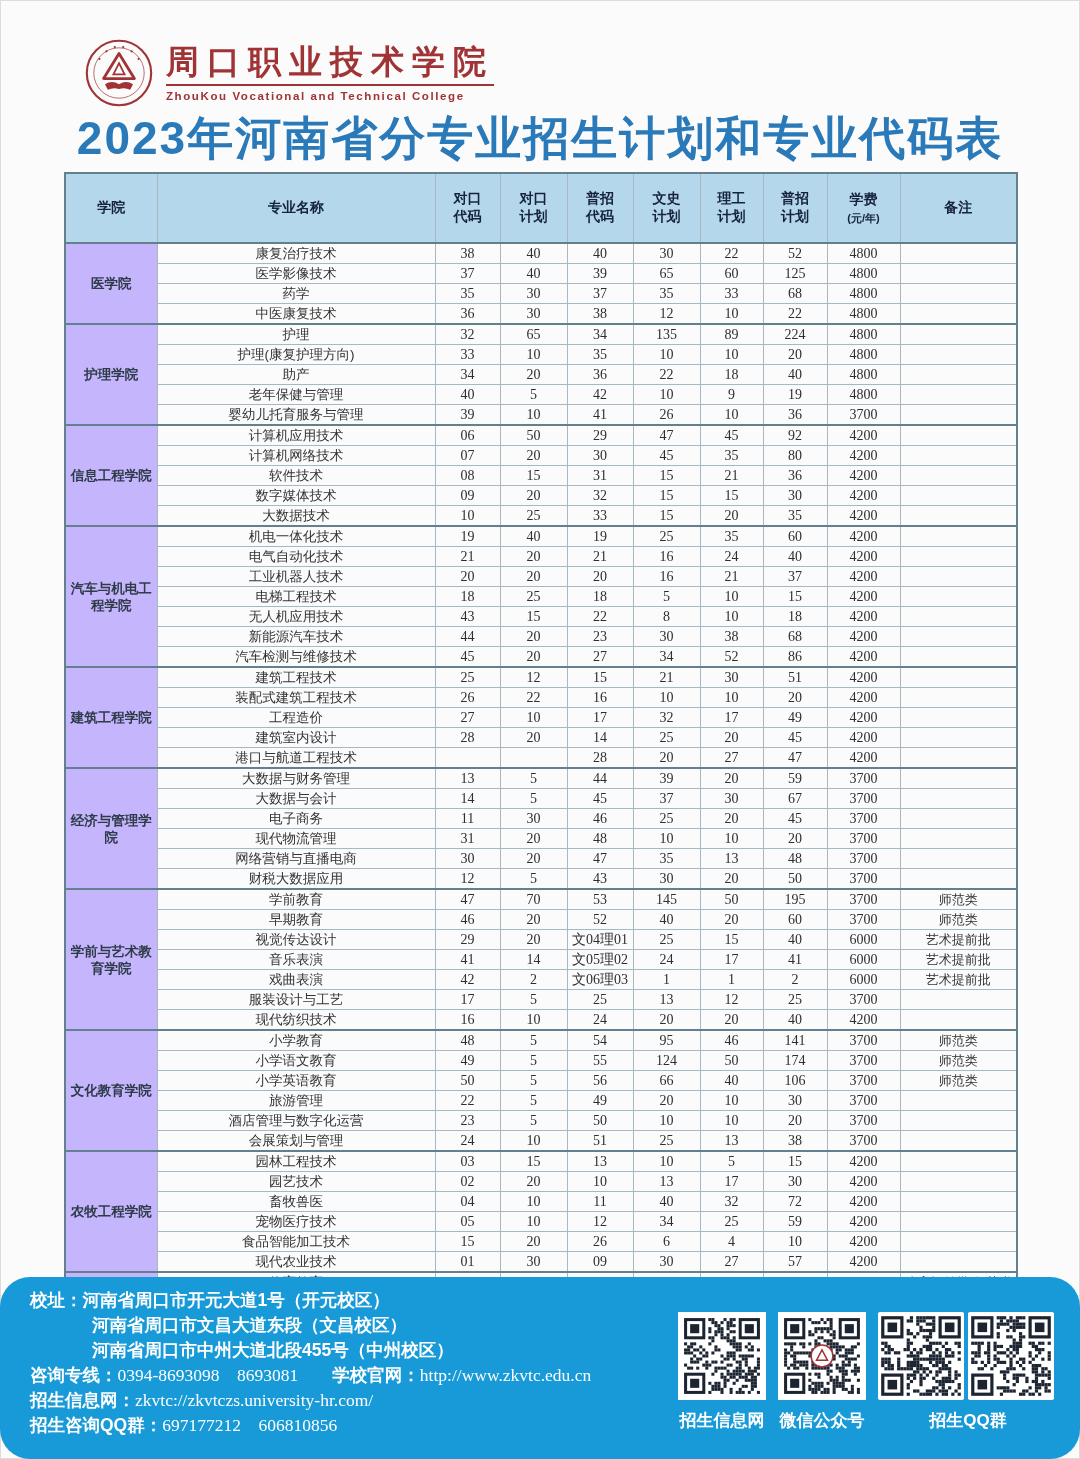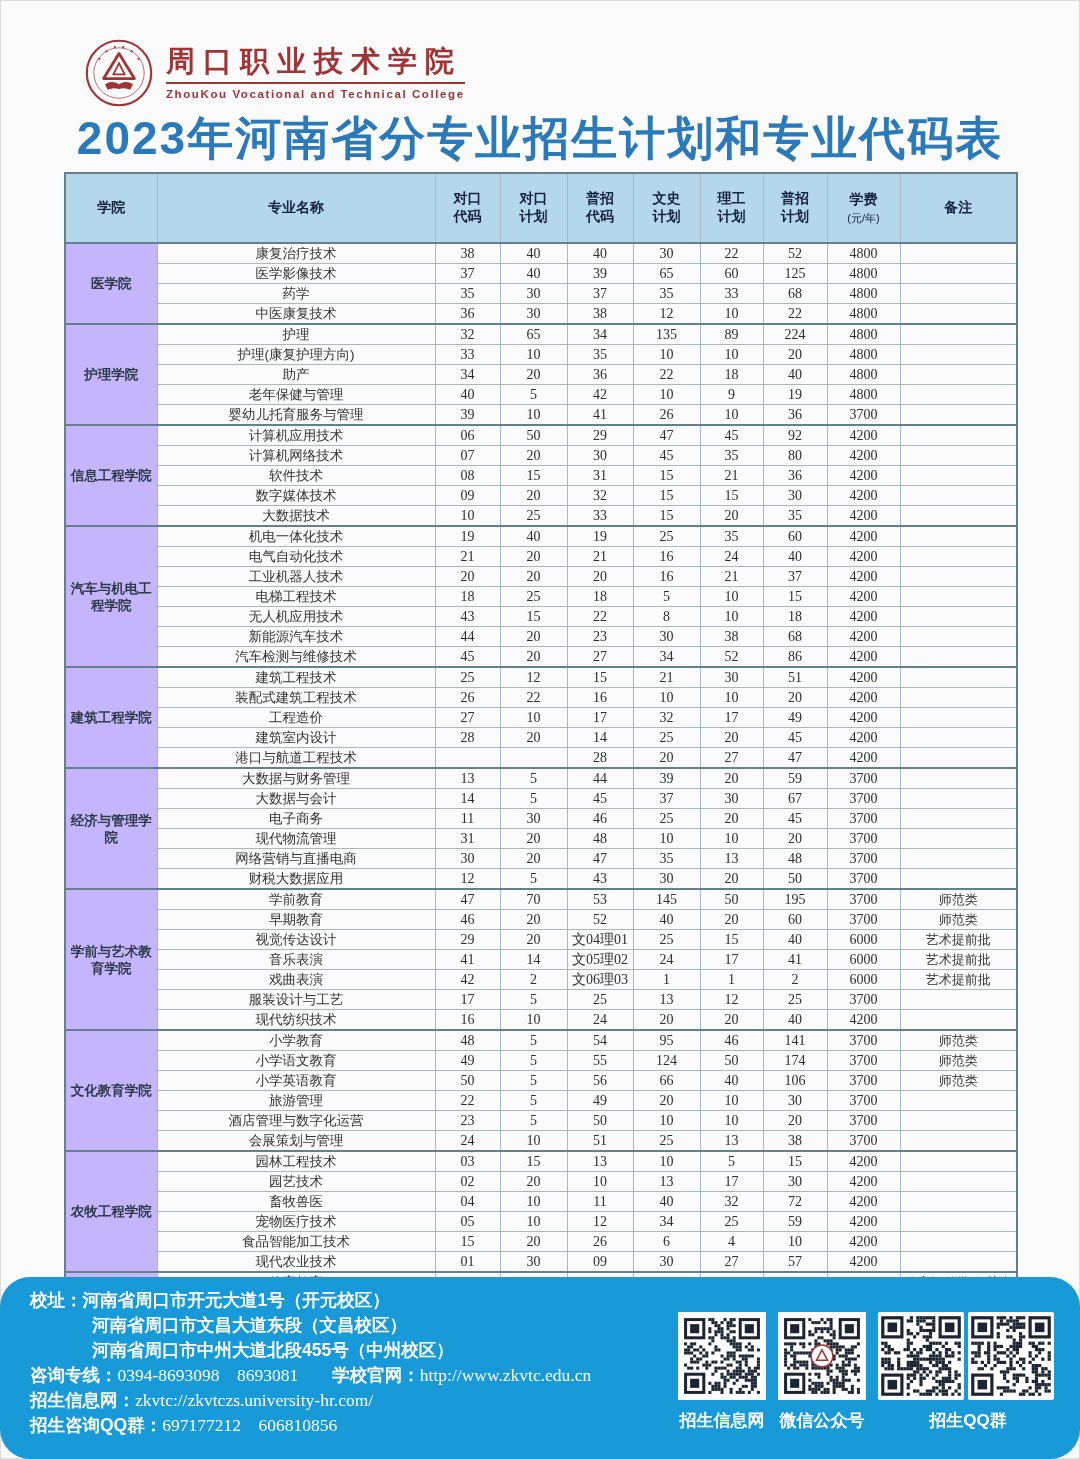--- a/index.html
+++ b/index.html
@@ -3,38 +3,38 @@
 <meta charset="utf-8">
 <style>
   html,body{margin:0;padding:0;background:#eee;}
   .page{position:relative;width:1080px;height:1459px;background:#fbfbfb;margin:0 auto;
         font-family:"Liberation Sans",sans-serif;overflow:hidden;
         box-shadow:inset 0 0 0 1px #dcdcdc;}
   
   .logo-row{position:absolute;top:38px;left:84px;display:flex;align-items:center;}
   .seal{width:70px;height:70px;flex:0 0 auto;}
   .logo-text{margin-left:12px;}
-  .cn-name{font-size:29px;font-weight:900;color:#a03336;letter-spacing:8px;
+  .cn-name{font-size:33px;font-weight:900;color:#a03336;letter-spacing:8px;
            font-family:"Liberation Serif",serif;line-height:1.1;white-space:nowrap;}
   .logo-rule{height:2px;background:#a03336;margin-top:4px;}
   .en-name{font-size:11.5px;font-weight:700;color:#a03336;letter-spacing:1.6px;margin-top:4px;white-space:nowrap;}
   .badge{position:absolute;top:70px;right:50px;font-size:15.5px;color:#4f4f4f;white-space:nowrap;}
   .badge .red{color:#b0514f;}
   .badge .div{color:#b9b9b9;margin:0 10px;font-weight:400;}
   
   .big-title{position:absolute;top:110px;left:0;width:100%;text-align:center;
              font-size:46px;line-height:56px;font-weight:900;color:#2a79b8;letter-spacing:2px;margin:0;}
   
   .table-wrap{position:absolute;top:172px;left:64px;width:952px;}
   table{border-collapse:collapse;table-layout:fixed;width:952px;}
   table,th,td{border:1px solid #a6b8c4;}
   table{border:2px solid #64808f;}
   thead th{background:#b4d7ec;color:#16233f;font-size:14px;font-weight:700;
            height:26px;padding:16px;border-bottom:2px solid #64808f;}
-  thead th .unit{font-size:11px;font-weight:400;}
+  thead th .unit{font-size:11px;font-weight:700;}
   td{height:19px;line-height:19px;padding:0 2px;text-align:center;font-size:13.5px;color:#333;
      overflow:hidden;white-space:nowrap;}
   td.college{font-weight:700;color:#2f3b49;white-space:normal;line-height:17px;
              border-bottom:2px solid #64808f;background:#c4b5fd;}
   td.major{font-size:13.5px;}
   td.num{font-family:"Liberation Serif","DejaVu Serif",serif;font-size:14px;color:#2e2e2e;}
   td.remark{font-size:13px;color:#333;}
   tr.group-end td{border-bottom:2px solid #64808f;}
   
   .footer{position:absolute;left:0;top:1277px;width:1080px;height:182px;background:#179ad7;color:#fff;border-radius:30px;}

